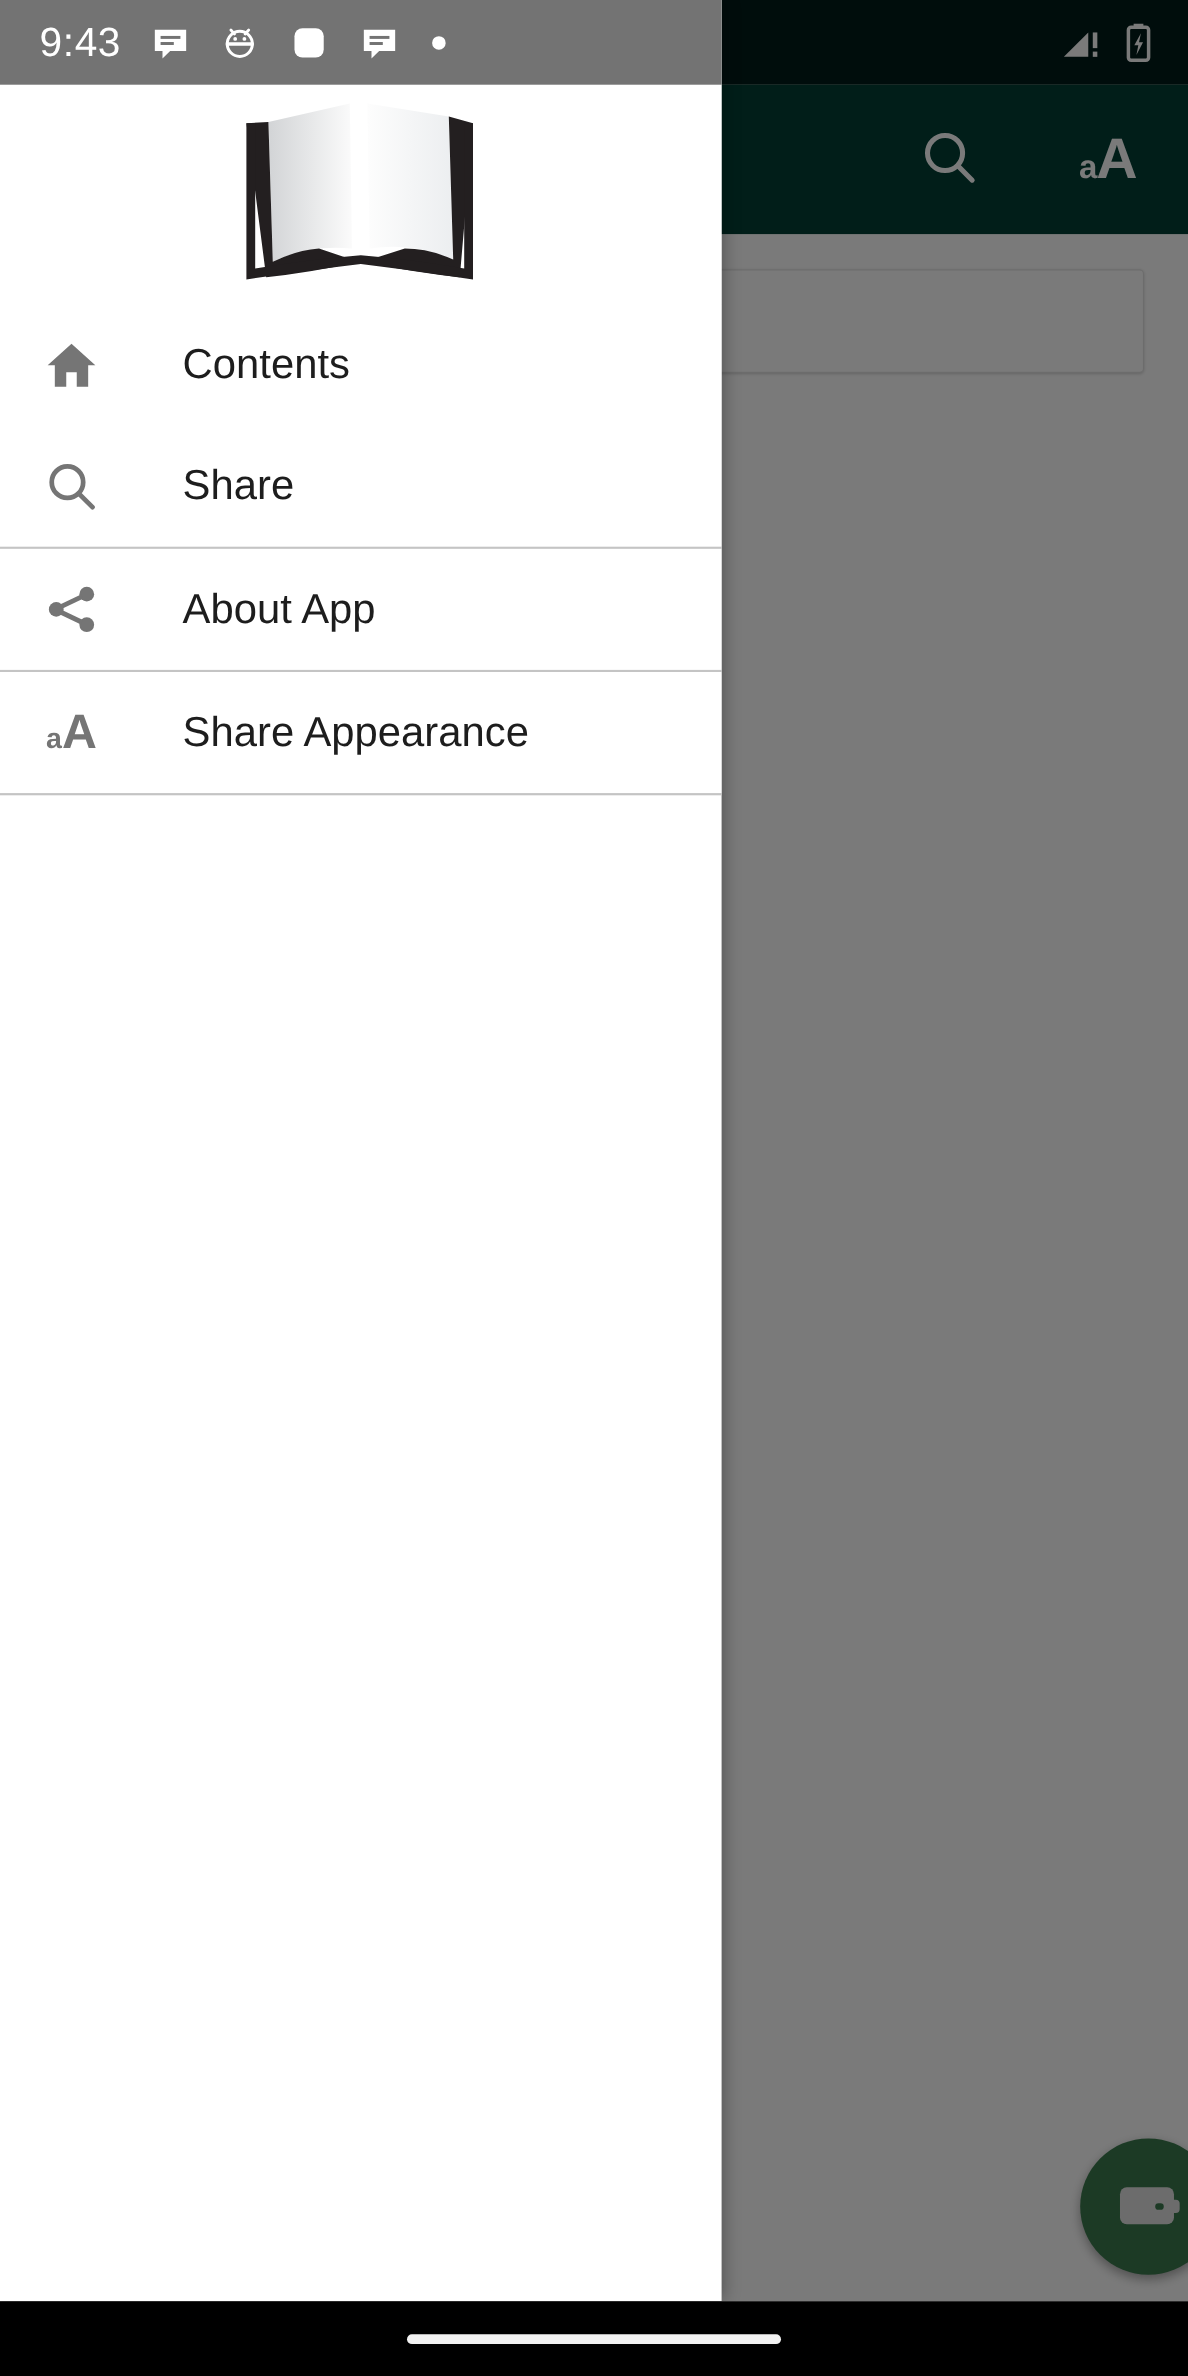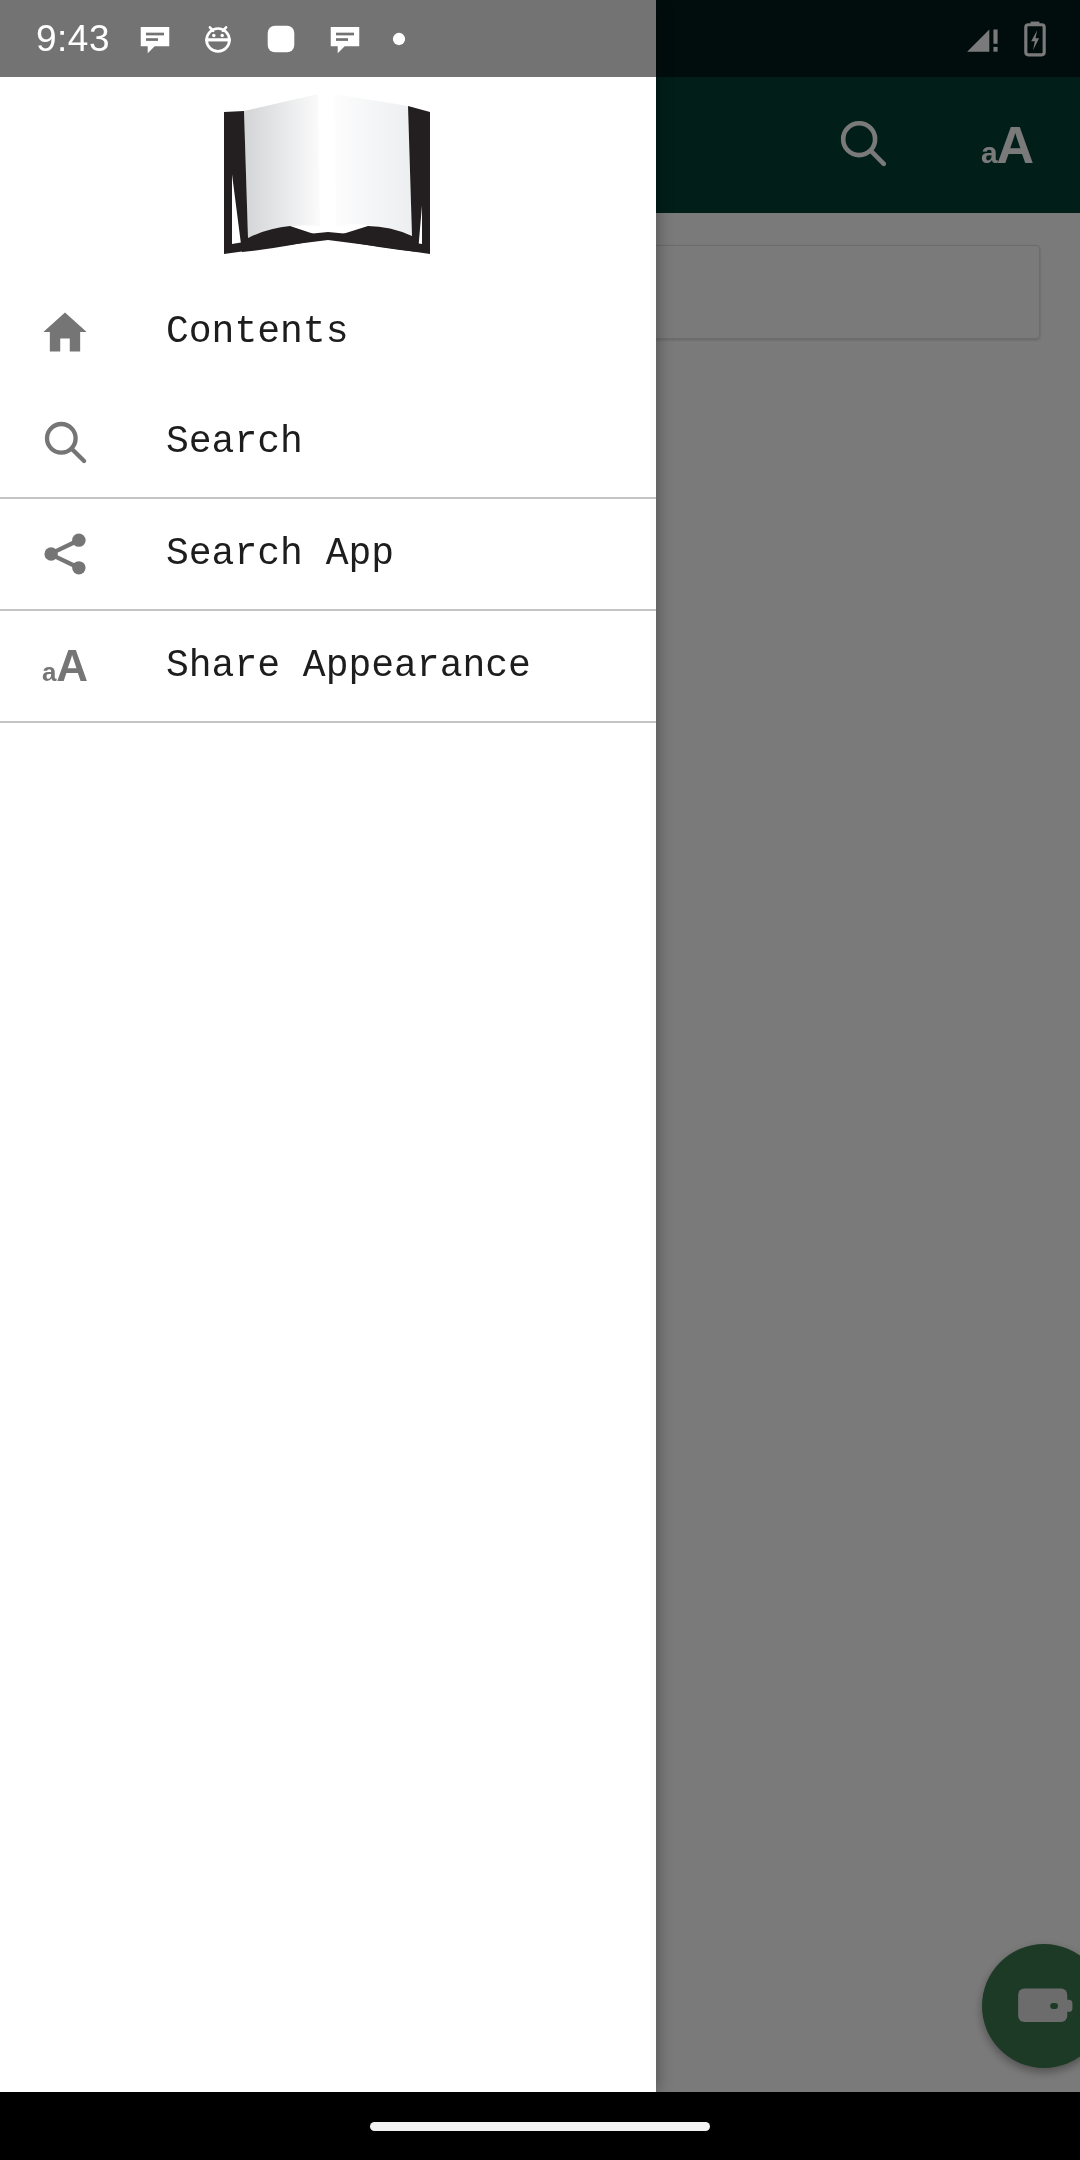--- a/index.html
+++ b/index.html
@@ -102,21 +102,21 @@
     width:656px; height:110px;
     display:flex; align-items:center;
     cursor:pointer;
   }
   .mi-icon {
     width:66px; margin-left:32px;
     display:flex; align-items:center; justify-content:center;
   }
   .mi-label {
     margin-left:68px;
-    font-size:38px; color:#1d1d1d; line-height:1;font-family:Liberation Mono, monospace;
+    font-size:38px; color:#1d1d1d; line-height:1;
   }
 
   .aA-icon { display:flex; align-items:baseline; color:#757575; font-weight:700; }
   .aA-icon .s { font-size:26px; }
   .aA-icon .b { font-size:44px; }
 
   
   #navbar {
     position:absolute; left:0; bottom:0; width:1080px; height:68px;
     background:#000000;
@@ -267,38 +267,38 @@
         </span>
         <span class="mi-label">Contents</span>
       </div>
       <div class="menu-item">
         <span class="mi-icon">
           <svg width="52" height="52" viewBox="0 0 24 24">
             <circle cx="10.3" cy="10.3" r="6.6" fill="none" stroke="#757575" stroke-width="2"></circle>
             <line x1="15.2" y1="15.2" x2="20.8" y2="20.8" stroke="#757575" stroke-width="2" stroke-linecap="round"></line>
           </svg>
         </span>
-        <span class="mi-label">Search</span>
+        <span class="mi-label">Share</span>
       </div>
     </div>
 
     <div class="divider"></div>
 
     <div class="menu-group">
       <div class="menu-item">
         <span class="mi-icon">
           <svg width="52" height="52" viewBox="0 0 24 24">
             <circle cx="18.4" cy="5.6" r="3.1" fill="#757575"></circle>
             <circle cx="5.6" cy="12" r="3.1" fill="#757575"></circle>
             <circle cx="18.4" cy="18.4" r="3.1" fill="#757575"></circle>
             <line x1="7.6" y1="10.8" x2="16.4" y2="6.6" stroke="#757575" stroke-width="2"></line>
             <line x1="7.6" y1="13.2" x2="16.4" y2="17.4" stroke="#757575" stroke-width="2"></line>
           </svg>
         </span>
-        <span class="mi-label">Search App</span>
+        <span class="mi-label">About App</span>
       </div>
     </div>
 
     <div class="divider"></div>
 
     <div class="menu-group">
       <div class="menu-item">
         <span class="mi-icon">
           <span class="aA-icon">
             <span class="s">a</span>

